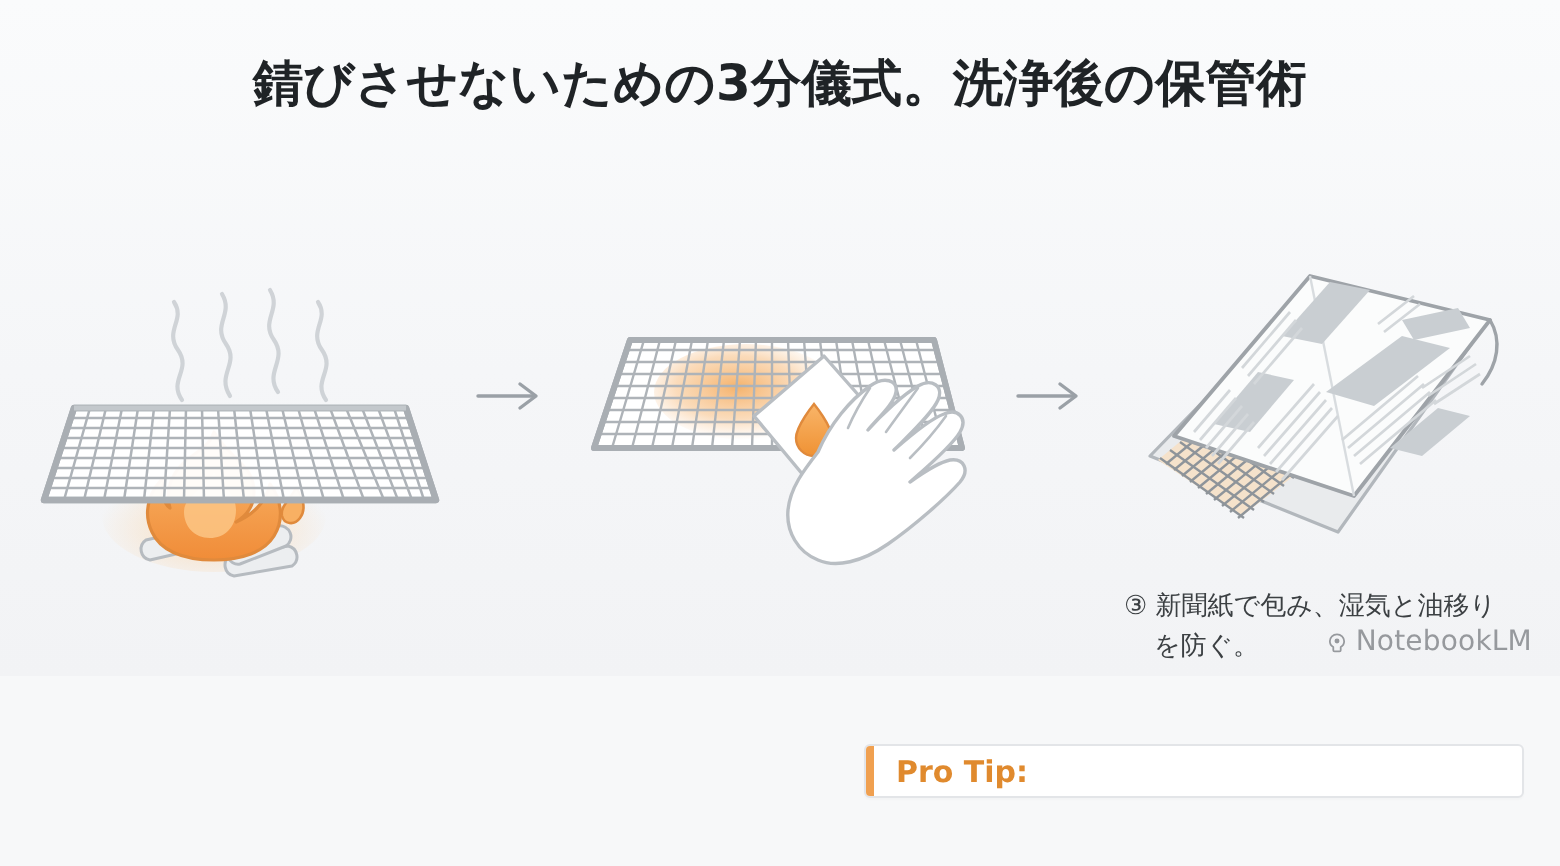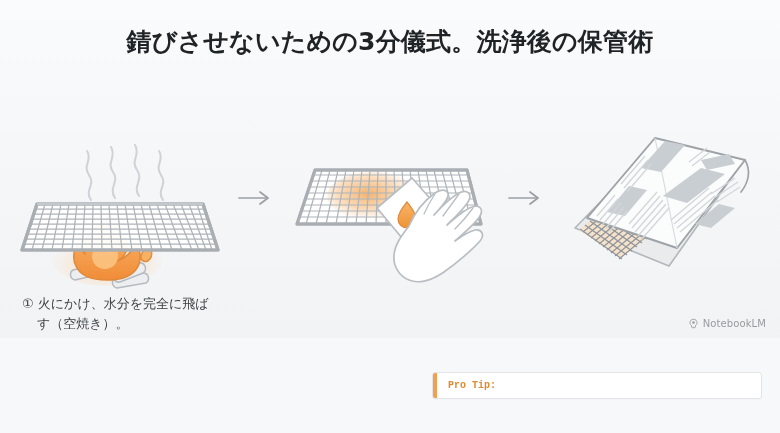--- a/index.html
+++ b/index.html
@@ -122,36 +122,35 @@
     font-size: 10.5px;
     color: #3c4043;
     line-height: 1.2;
     white-space: nowrap;
     overflow: hidden;
   }
   .protip-label {
     color: #e08a2e;
     font-weight: 700;
     margin-right: 3px;
-    font-size: 10px;
-    font-family: Liberation Mono, monospace;
+    font-size: 15px;
   }
 
   
   .brand {
     position: absolute;
     right: 14px;
     bottom: 9px;
     display: flex;
     align-items: center;
     gap: 4px;
     opacity: 0.62;
   }
   .brand-label {
-    font-size: 10px;
+    font-size: 14px;
     color: #5f6368;
     letter-spacing: 0.1px;
   }
 </style>
 </head>
 <body>
 
 <div class="slide">
 
   <div class="title">錆びさせないための3分儀式。洗浄後の保管術</div>
@@ -236,21 +235,20 @@
               <line x1="170" y1="96" x2="188" y2="142"></line>
               <line x1="178" y1="96" x2="195" y2="142"></line>
               <line x1="186" y1="96" x2="201" y2="142"></line>
             </g>
 
             <polygon points="26,96 192,96 207,142 11,142" fill="none" stroke="#a9aeb3" stroke-width="3.2" stroke-linejoin="round"></polygon>
             <line x1="26" y1="96" x2="192" y2="96" stroke="#c3c8cc" stroke-width="2.4"></line>
           </g>
         </svg>
       </div>
-      <div class="caption">① 火にかけ、水分を完全に飛ばす（空焼き）。</div>
     </div>
 
     <div class="arrow">
       <svg width="34" height="16" viewBox="0 0 34 16" xmlns="http://www.w3.org/2000/svg">
         <line x1="1" y1="8" x2="29" y2="8" stroke="#9aa0a6" stroke-width="1.7" stroke-linecap="round"></line>
         <polyline points="22,2 30,8 22,14" fill="none" stroke="#9aa0a6" stroke-width="1.7" stroke-linecap="round" stroke-linejoin="round"></polyline>
       </svg>
     </div>
 
     <div class="step">
@@ -425,20 +423,21 @@
 
               <line x1="160" y1="86" x2="184" y2="70"></line>
               <line x1="163" y1="90" x2="187" y2="74"></line>
               <line x1="166" y1="94" x2="189" y2="79"></line>
             </g>
 
             <path d="M194,52 C200,62 198,74 190,84" fill="none" stroke="#9ea3a8" stroke-width="1.7" stroke-linecap="round"></path>
           </g>
         </svg>
       </div>
+      <div class="caption">③ 新聞紙で包み、湿気と油移りを防ぐ。</div>
     </div>
 
   </div>
 
   <div class="protip">
     <div class="protip-accent"></div>
     <div class="protip-text">
       <span class="protip-label">Pro Tip:</span>
     </div>
   </div>

